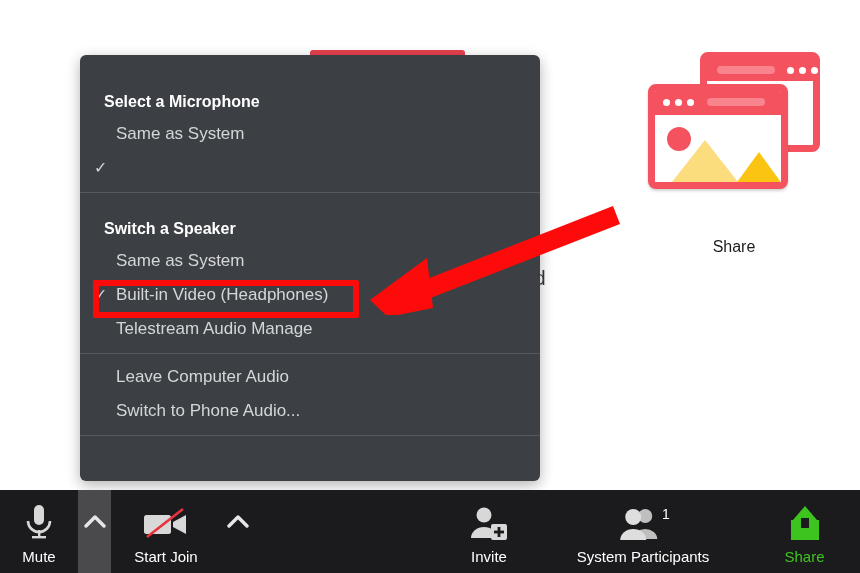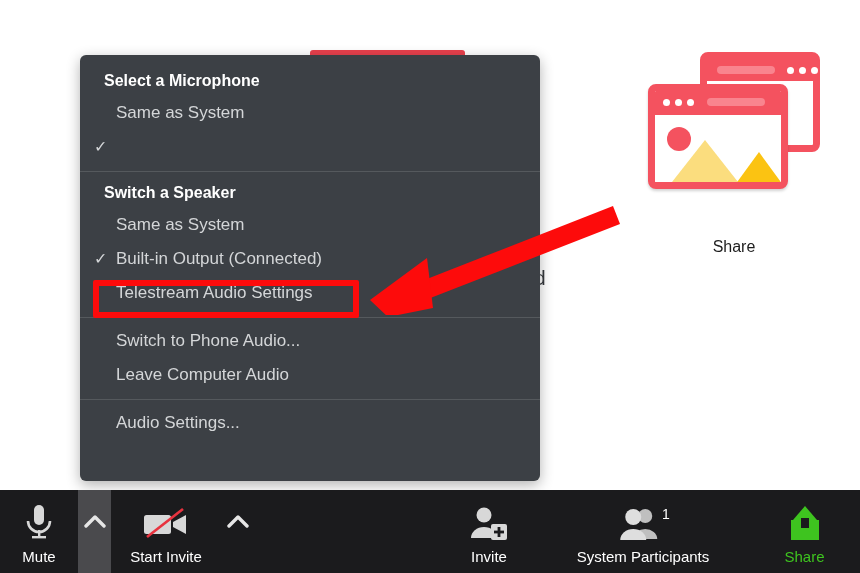--- a/index.html
+++ b/index.html
@@ -63,21 +63,21 @@
           border-left:32px solid transparent; border-right:32px solid transparent;
           border-bottom:44px solid #fbc312; }
   .share-caption { position:absolute; left:648px; top:238px; width:172px;
                    text-align:center; font-size:16px; color:#1c1c1c; }
 
   
   .menu { position:absolute; left:80px; top:55px; width:460px; height:426px;
           background:#3c4045; border-radius:6px;
           box-shadow:0 4px 14px rgba(0,0,0,.30); }
   .m-head { font-size:16px; font-weight:bold; color:#ffffff; padding:0 15px 0 24px;
-            height:30px; line-height:30px; }
+            height:30px; line-height:30px;margin-top:21px; }
   .m-item { position:relative; font-size:17px; color:#d4d6d8; height:34px;
             line-height:34px; padding-left:36px; white-space:nowrap; }
   .m-item .tick { position:absolute; left:14px; top:0; font-size:16px; color:#d4d6d8; }
   .sep { height:1px; background:#55595d; margin:7px 0 6px 0; }
   .pad-top { height:11px; }
 
   
   .hl-box { position:absolute; left:93px; top:280px; width:266px; height:38px;
             border:6px solid #fd0b0b; border-radius:2px; pointer-events:none; }
 
@@ -157,40 +157,37 @@
 
     <div class="sep"></div>
 
     <div class="m-head">Switch a Speaker</div>
 
     <div class="m-item">
       <span>Same as System</span>
     </div>
     <div class="m-item">
       <span class="tick">✓</span>
-      <span>Built-in Output (Connected)</span>
-    </div>
-    <div class="m-item">
-      <span>Telestream Audio Settings</span>
+      <span>Built-in Video (Headphones)</span>
+    </div>
+    <div class="m-item">
+      <span>Telestream Audio Manage</span>
     </div>
 
     <div class="sep"></div>
 
     <div class="m-item">
+      <span>Leave Computer Audio</span>
+    </div>
+    <div class="m-item">
       <span>Switch to Phone Audio...</span>
     </div>
-    <div class="m-item">
-      <span>Leave Computer Audio</span>
-    </div>
 
     <div class="sep"></div>
 
-    <div class="m-item">
-      <span>Audio Settings...</span>
-    </div>
   </div>
 
   <div class="hl-box"></div>
 
   <svg class="arrow" viewBox="0 0 265 115">
     <polygon points="258,6 265,24 60,104 54,86" fill="#fd0b0b"></polygon>
     <polygon points="15,100 72,58 78,108 33,117" fill="#fd0b0b"></polygon>
   </svg>
 
   <div class="toolbar">
@@ -212,21 +209,21 @@
         <path d="M2 12 L11 3 L20 12" fill="none" stroke="#e6e6e6" stroke-width="3.4" stroke-linecap="round" stroke-linejoin="round"></path>
       </svg>
     </div>
 
     <div class="tb-btn" style="left:111px;width:110px;">
       <svg style="position:absolute;left:50%;top:16px;transform:translateX(-50%);" width="48" height="36" viewBox="0 0 48 36">
         <rect x="2" y="9" width="27" height="19" rx="2.5" fill="#d8d8d8"></rect>
         <polygon points="31,16 44,9 44,28 31,21" fill="#d8d8d8"></polygon>
         <line x1="5" y1="31" x2="41" y2="3" stroke="#e8333f" stroke-width="2.6"></line>
       </svg>
-      <div class="tb-label">Start Invite</div>
+      <div class="tb-label">Start Join</div>
     </div>
 
     <div class="tb-btn" style="left:221px;width:33px;">
       <svg class="chev" width="22" height="14" viewBox="0 0 22 14">
         <path d="M2 12 L11 3 L20 12" fill="none" stroke="#e6e6e6" stroke-width="3.4" stroke-linecap="round" stroke-linejoin="round"></path>
       </svg>
     </div>
 
     <div class="tb-btn" style="left:440px;width:98px;">
       <svg style="position:absolute;left:50%;top:16px;transform:translateX(-50%);" width="40" height="36" viewBox="0 0 40 36">

